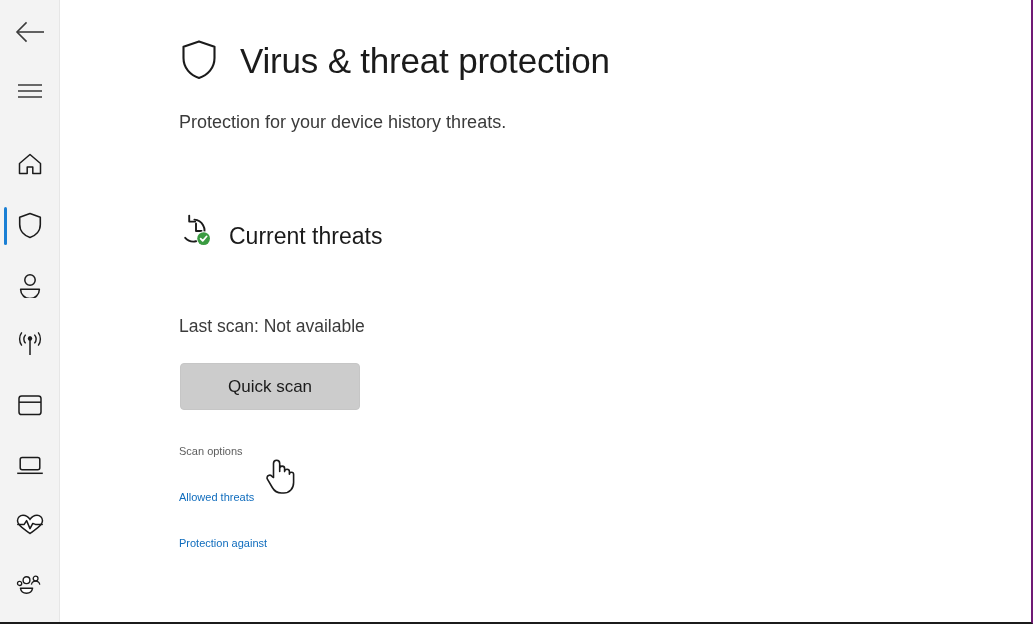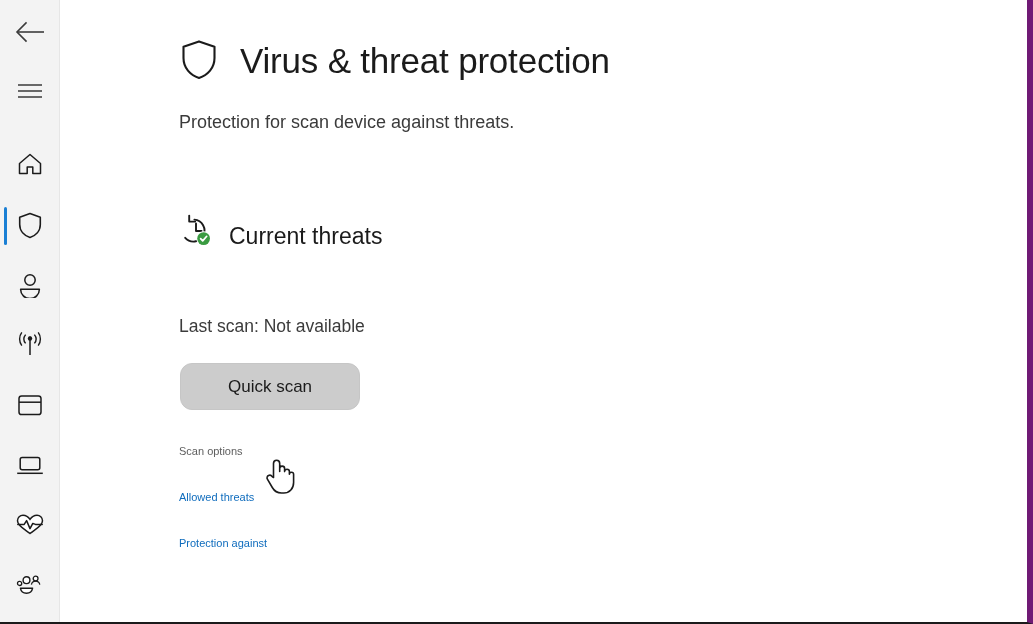--- a/index.html
+++ b/index.html
@@ -10,21 +10,21 @@
   body {
     font-family: "Liberation Sans", sans-serif;
   }
   #app {
     position: relative;
     width: 1033px;
     height: 624px;
     overflow: hidden;
     background: #ffffff;
     box-sizing: border-box;
-    border-right: 6px solid #701a75;
+    border-right: 2px solid #701a75;
     border-bottom: 2px solid #1b1b1b;
     display: flex;
   }
 
   
   .sidebar {
     width: 60px;
     height: 624px;
     background: #f3f3f3;
     border-right: 1px solid #e6e6e6;
@@ -128,21 +128,21 @@
   .status-line.l2 { top: 316px; }
 
   .quick-scan-btn {
     position: absolute;
     left: 120px;
     top: 363px;
     width: 180px;
     height: 47px;
     background: #cccccc;
     border: 1px solid #c6c6c6;
-    border-radius: 12px;
+    border-radius: 4px;
     font-family: "Liberation Sans", sans-serif;
     font-size: 17px;
     color: #1b1b1b;
     cursor: default;
     box-sizing: border-box;
     padding: 0;
   }
 
   .link-row {
     position: absolute;
@@ -254,21 +254,21 @@
 
     <div class="page-title-row">
       <span class="page-title-icon">
         <svg width="36" height="42" viewBox="0 0 36 42" aria-hidden="true">
           <path d="M18 2.4 L33.5 7.8 L33.5 19 C33.5 29 26.8 36 18 39 C9.2 36 2.5 29 2.5 19 L2.5 7.8 Z" stroke="#1b1b1b" stroke-width="2.1" fill="none" stroke-linejoin="round"></path>
         </svg>
       </span>
       <span class="page-title">Virus &amp; threat protection</span>
     </div>
 
-    <div class="page-subtitle">Protection for scan device against threats.</div>
+    <div class="page-subtitle">Protection for your device history threats.</div>
 
     <div class="section-head-row">
       <span class="section-icon">
         <svg width="34" height="34" viewBox="0 0 34 34" aria-hidden="true">
           <path d="M15.4 5.6 A11 11 0 1 1 6.2 23.8" stroke="#1b1b1b" stroke-width="1.9" fill="none" stroke-linecap="round"></path>
           <path d="M10.2 1.6 L10.2 7.6 L16.2 7.6" stroke="#1b1b1b" stroke-width="1.9" fill="none" stroke-linecap="round" stroke-linejoin="round"></path>
           <path d="M17 9.4 L17 17 L22.6 17" stroke="#1b1b1b" stroke-width="1.9" fill="none" stroke-linecap="round" stroke-linejoin="round"></path>
           <circle cx="24.6" cy="24.6" r="7.4" fill="#ffffff"></circle>
           <circle cx="24.6" cy="24.6" r="6.4" fill="#3a9b41"></circle>
           <path d="M21.6 24.6 L23.7 26.9 L27.7 22.3" stroke="#ffffff" stroke-width="1.7" fill="none" stroke-linecap="round" stroke-linejoin="round"></path>

